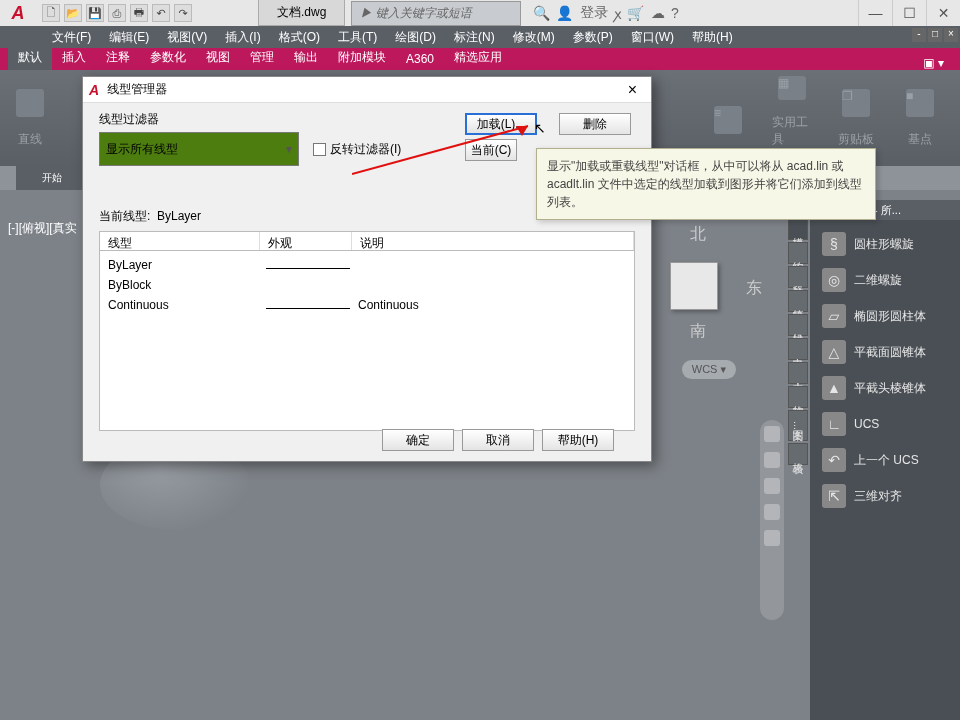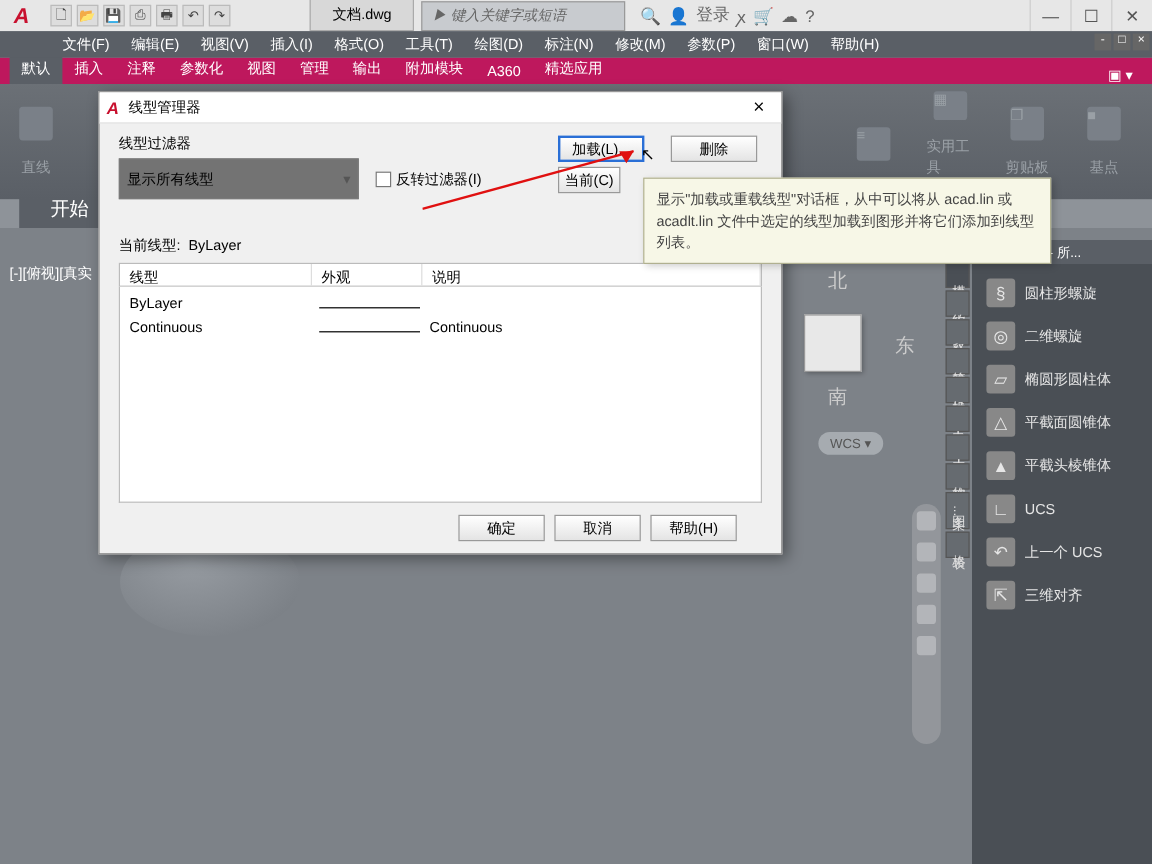--- a/index.html
+++ b/index.html
@@ -21,21 +21,21 @@
 .menubar .minimaxclose{position:absolute;right:2px;top:2px;display:flex;gap:2px}
 .menubar .minimaxclose div{width:14px;height:14px;background:#666;font-size:10px;text-align:center}
 .ribbon-tabs{height:22px;background:#be185d;display:flex;align-items:flex-end;padding-left:8px;gap:0;color:#fff;font-size:12px}
 .ribbon-tab{padding:4px 10px}
 .ribbon-tab.active{background:#5a5f66}
 .ribbon-tabs .rarrow{margin-left:auto;margin-right:16px;color:#fff;font-size:12px}
 .ribbon-panel{height:96px;background:linear-gradient(#6b7076,#5a5f66);display:flex;padding:6px 10px;gap:30px;color:#ccc;position:relative}
 .rp-item{width:40px;height:72px;display:flex;flex-direction:column;align-items:center;justify-content:flex-end;font-size:11px;color:#9aa0a6}
 .rp-icon{width:28px;height:28px;background:#7a8088;border-radius:3px;margin-bottom:14px}
 .file-tabs{height:24px;background:#8e9399;display:flex;align-items:flex-end;padding-left:16px}
-.file-tab{padding:5px 26px;background:#5a5f66;color:#fff;font-size:16px;margin-right:2px}
+.file-tab{padding:5px 26px;background:#5a5f66;color:#fff;font-size:10px;margin-right:2px}
 .file-tab.plus{padding:5px 10px;background:transparent;color:#fff;font-size:14px}
 .viewport{position:absolute;left:0;right:0;top:190px;bottom:0;background:#7d8288}
 .view-label{position:absolute;left:8px;top:220px;color:#fff;font-size:12px}
 .viewcube-area{position:absolute;right:190px;top:210px;width:140px;height:140px}
 .vc-n{position:absolute;top:14px;left:60px;color:#ccc;font-size:16px}
 .vc-e{position:absolute;top:68px;right:8px;color:#ccc;font-size:16px}
 .vc-s{position:absolute;bottom:8px;left:60px;color:#ccc;font-size:16px}
 .vc-cube{position:absolute;top:52px;left:40px;width:48px;height:48px;background:#e8e8e8;border:1px solid #999;box-shadow:2px 2px 4px rgba(0,0,0,0.3)}
 .wcs{position:absolute;right:224px;top:360px;background:#a6abb0;padding:3px 10px;font-size:11px;color:#555;border-radius:10px}
 .side-palette{position:absolute;right:0;top:200px;width:150px;bottom:0;background:#4a4f55;display:flex;flex-direction:column}
@@ -49,30 +49,30 @@
 .navbar{position:absolute;right:176px;top:420px;width:24px;height:200px;background:rgba(200,200,200,0.3);border-radius:12px;display:flex;flex-direction:column;align-items:center;padding:6px 0;gap:10px}
 .navbar div{width:16px;height:16px;background:rgba(255,255,255,0.3);border-radius:3px}
 .cylinder-shape{position:absolute;left:100px;top:440px;width:150px;height:90px;border-radius:50%;background:radial-gradient(ellipse at 40% 30%,#a8adb3,#6e7379);opacity:0.6}
 .dialog{position:absolute;left:82px;top:76px;width:570px;height:386px;background:#f0f0f0;border:1px solid #888;box-shadow:4px 4px 12px rgba(0,0,0,0.4);z-index:50}
 .dlg-title{height:26px;background:#fff;display:flex;align-items:center;padding:0 6px;border-bottom:1px solid #ddd}
 .dlg-logo{color:#c8102e;font-weight:bold;font-size:14px;font-style:italic;margin-right:8px}
 .dlg-close{margin-left:auto;font-size:16px;padding:0 8px}
 .dlg-body{padding:8px 16px 12px 16px}
 .filter-label{font-size:12px;margin-bottom:4px}
 .filter-row{display:flex;align-items:center;gap:14px}
-.combo{width:200px;height:32px;border:1px solid #7a7a7a;background:#737373;display:flex;align-items:center;padding:16px 6px;justify-content:space-between}
+.combo{width:200px;height:32px;border:1px solid #7a7a7a;background:#4d7c0f;display:flex;align-items:center;padding:16px 6px;justify-content:space-between}
 .combo::after{content:"▾";color:#555}
 .chk{display:flex;align-items:center;gap:4px}
 .chk-box{width:13px;height:13px;border:1px solid #777;background:#fff}
 .btn-stack{position:absolute;right:20px;top:36px;display:flex;flex-direction:column;gap:4px}
 .btn-stack .row{display:flex;gap:22px}
 .dbtn{width:72px;height:22px;border:1px solid #999;background:linear-gradient(#fff,#e4e4e4);font-size:12px;display:flex;align-items:center;justify-content:center}
 .dbtn.highlight{border:2px solid #2a6fd6}
 .dbtn.partial{width:52px;overflow:hidden;white-space:nowrap}
-.curr-line{margin-top:30px;font-size:12px}
+.curr-line{margin-top:42px;font-size:12px}
 .list-head{margin-top:6px;height:20px;background:#fff;border:1px solid #bbb;display:flex}
 .lh{padding:3px 8px;border-right:1px solid #ddd}
 .lh1{width:160px}.lh2{width:92px}.lh3{flex:1}
 .list-body{border:1px solid #bbb;border-top:none;background:#fff;height:180px;padding:4px 8px;font-family:"SimSun",monospace;font-size:12px}
 .lb-row{display:flex;height:20px;align-items:center}
 .lb1{width:158px}.lb2{width:92px}.lb3{flex:1}
 .linesample{display:inline-block;width:84px;border-top:1px solid #000}
 .dlg-footer{position:absolute;bottom:10px;right:37px;display:flex;gap:8px}
 .arrow{position:absolute;z-index:60;pointer-events:none}
 .arrow svg line{stroke:#e01010;stroke-width:2}
@@ -290,20 +290,25 @@
       <div class="lh lh2">外观</div>
       <div class="lh lh3">说明</div>
     </div>
     <div class="list-body">
       <div class="lb-row">
         <div class="lb1">ByLayer</div>
         <div class="lb2"><span class="linesample"></span></div>
         <div class="lb3"></div>
       </div>
       <div class="lb-row">
+        <div class="lb1">ByBlock</div>
+        <div class="lb2"></div>
+        <div class="lb3"></div>
+      </div>
+      <div class="lb-row">
         <div class="lb1">Continuous</div>
         <div class="lb2"><span class="linesample"></span></div>
         <div class="lb3">Continuous</div>
       </div>
     </div>
   </div>
   <div class="dlg-footer">
     <div class="dbtn">确定</div>
     <div class="dbtn">取消</div>
     <div class="dbtn">帮助(H)</div>

